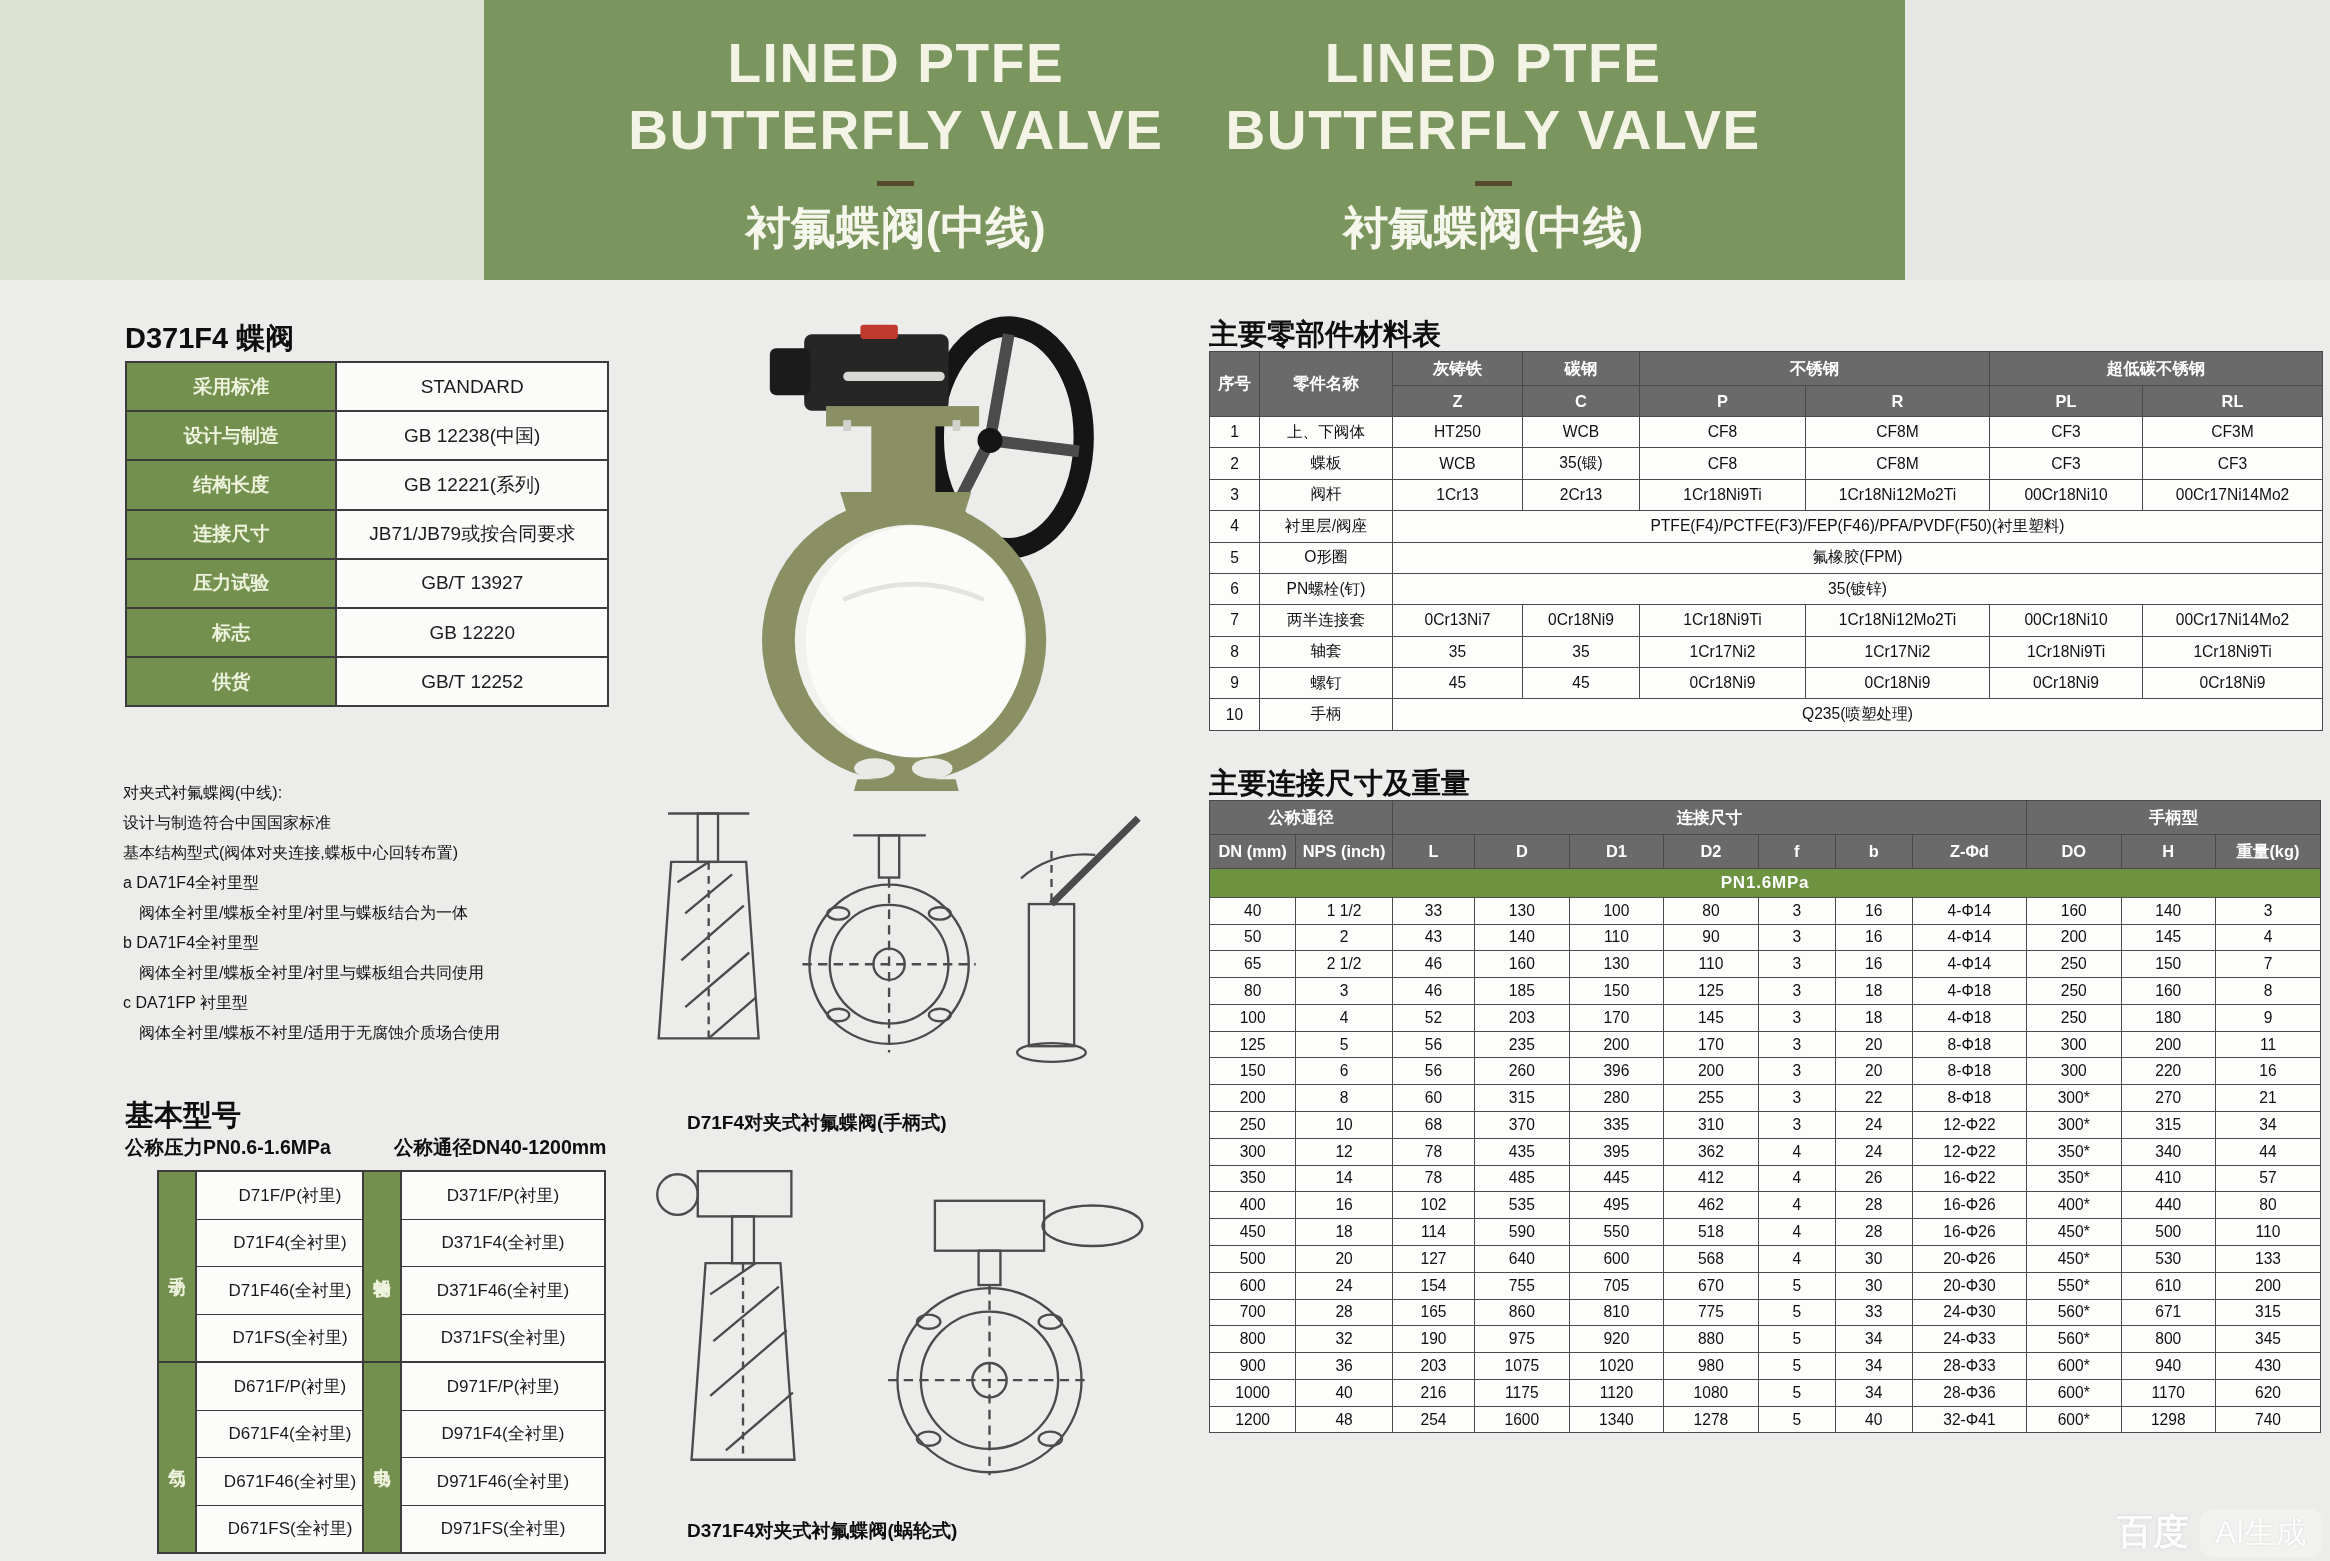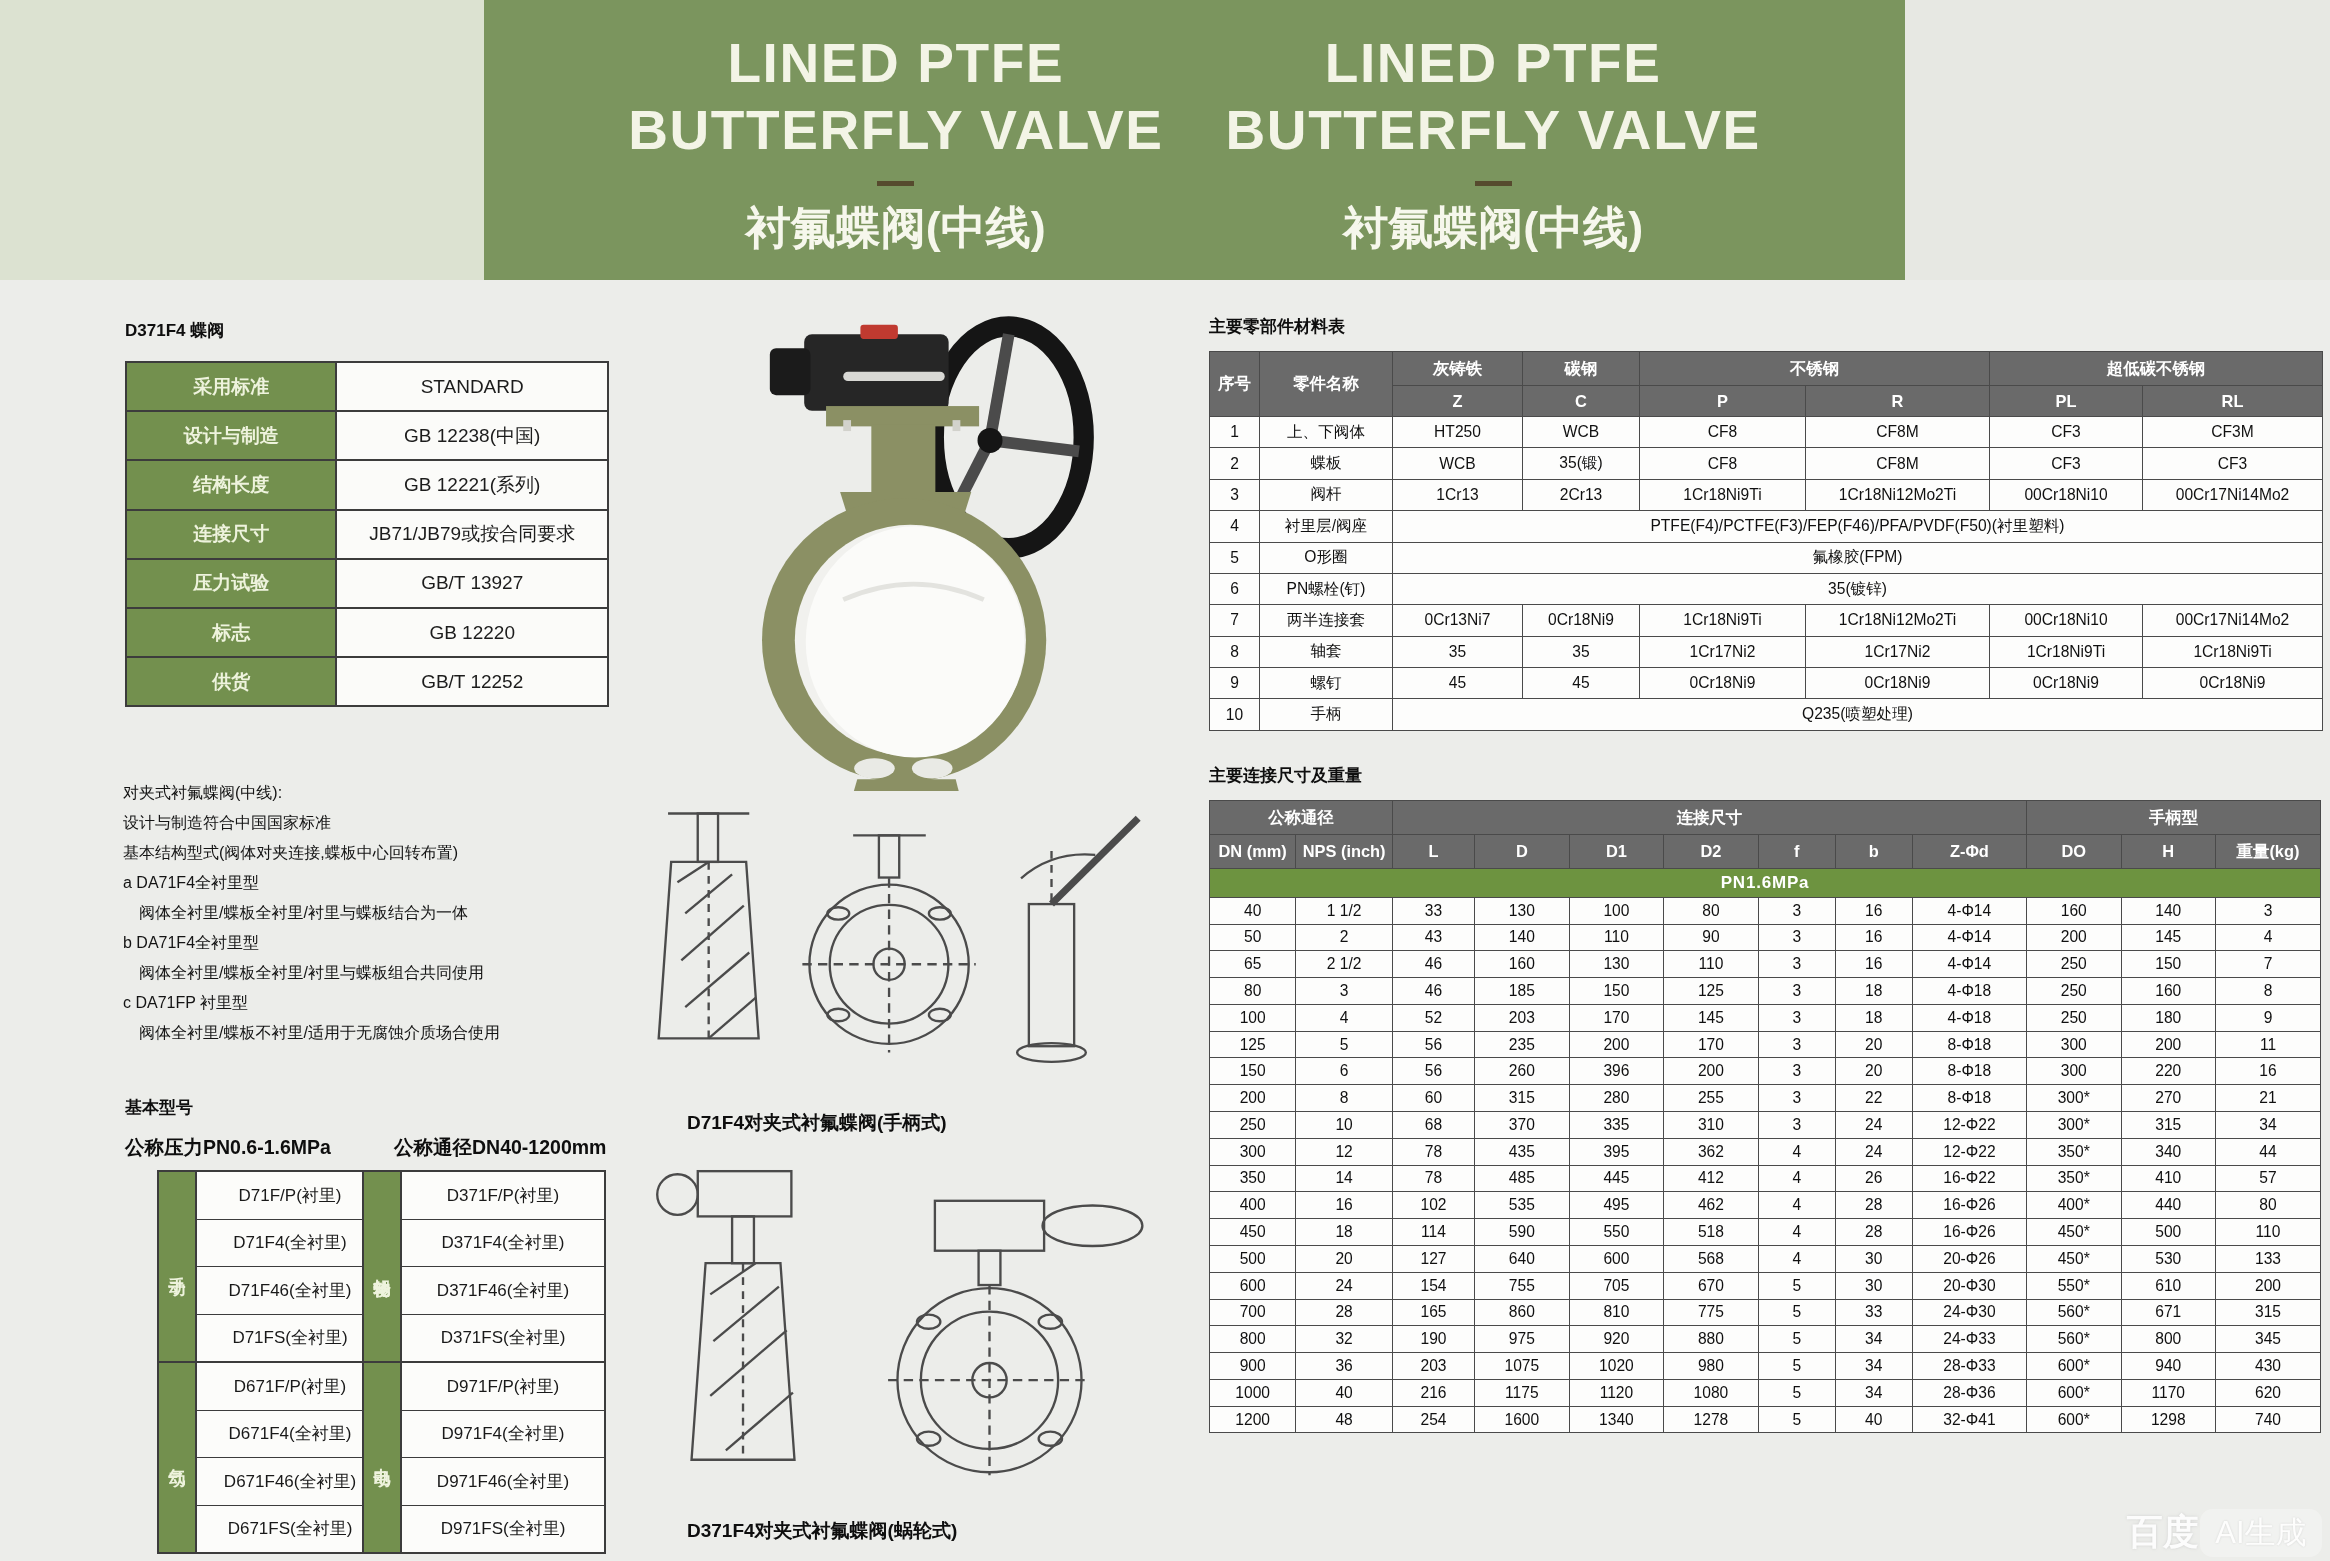--- a/index.html
+++ b/index.html
@@ -8,21 +8,21 @@
   
   .pale-left{position:absolute;left:0;top:0;width:484px;height:280px;background:#dce2d1;}
   .pale-right{position:absolute;left:1905px;top:0;width:425px;height:280px;background:#e7e8e3;}
   .banner{position:absolute;left:484px;top:0;width:1421px;height:280px;background:#7b955e;
           display:flex;justify-content:center;gap:62px;padding-top:30px;box-sizing:border-box;}
   .banner-block{text-align:center;}
   .t-en{font-size:55px;font-weight:bold;color:#f3f4e6;letter-spacing:1.6px;line-height:1.22;white-space:pre-line;}
   .t-dash{width:37px;height:4.7px;background:#564b2e;margin:17px auto 12.5px;}
   .t-zh{font-size:45px;color:#f6f7ec;font-weight:600;}
   
-  .sec-title{position:absolute;font-weight:bold;font-size:17px;color:#0e0e0e;}
+  .sec-title{position:absolute;font-weight:bold;font-size:29px;color:#0e0e0e;}
   .cap{position:absolute;font-size:19px;font-weight:bold;color:#0e0e0e;}
   
   .spec{position:absolute;left:125px;top:361px;width:484px;border-collapse:collapse;table-layout:fixed;}
   .spec td{border:2.3px solid #3c3c3c;height:44px;font-size:19px;text-align:center;padding:1.6px 4.7px;}
   .spec td.k{background:#73904e;color:#eef3dd;font-weight:bold;width:199px;}
   .spec td.v{background:#fbfbf9;color:#1c1c1c;}
   
   .desc{position:absolute;left:123px;top:778px;width:508px;font-size:16px;line-height:30px;color:#141414;}
   
   .sub-label{position:absolute;font-size:19.5px;font-weight:bold;color:#0e0e0e;}
@@ -40,21 +40,21 @@
   
   .gtable{position:absolute;border-collapse:collapse;table-layout:fixed;width:1112px;}
   .gtable th{background:#6a6a6a;color:#fff;font-size:16.4px;font-weight:bold;border:1.6px solid #4a4a4a;padding:5.5px 1.6px;}
   .gtable td{background:#fdfdfc;font-size:15.6px;text-align:center;border:1.6px solid #4a4a4a;padding:4.7px 1.6px;color:#101010;}
   .gtable td.band{background:#6d9340;color:#fff;font-weight:bold;font-size:17px;letter-spacing:0.8px;padding:3.9px 1.6px;}
   .dim td{padding:3.9px 1.6px;}
   
   .art{position:absolute;}
   line,path.ln,circle.ln,ellipse.ln,rect.ln,polygon.ln{stroke:#4b4b4b;fill:none;}
   
-  .wm{position:absolute;right:7.8px;bottom:4.7px;display:flex;align-items:center;gap:1px;}
+  .wm{position:absolute;right:7.8px;bottom:4.7px;display:flex;align-items:center;gap:11px;}
   .wm-brand{font-size:36px;font-weight:bold;color:#ffffff;opacity:.88;text-shadow:0 0 3.1px #c9c9c9;}
   .wm-tag{font-size:31px;color:#ffffff;opacity:.9;border-radius:12.5px;background:rgba(255,255,255,.32);
           padding:3.1px 15.6px;text-shadow:0 0 2.3px #cfcfcf;}
 </style>
 </head>
 <body>
 
 <div id="canvas">
 
   <div class="pale-left"></div>

